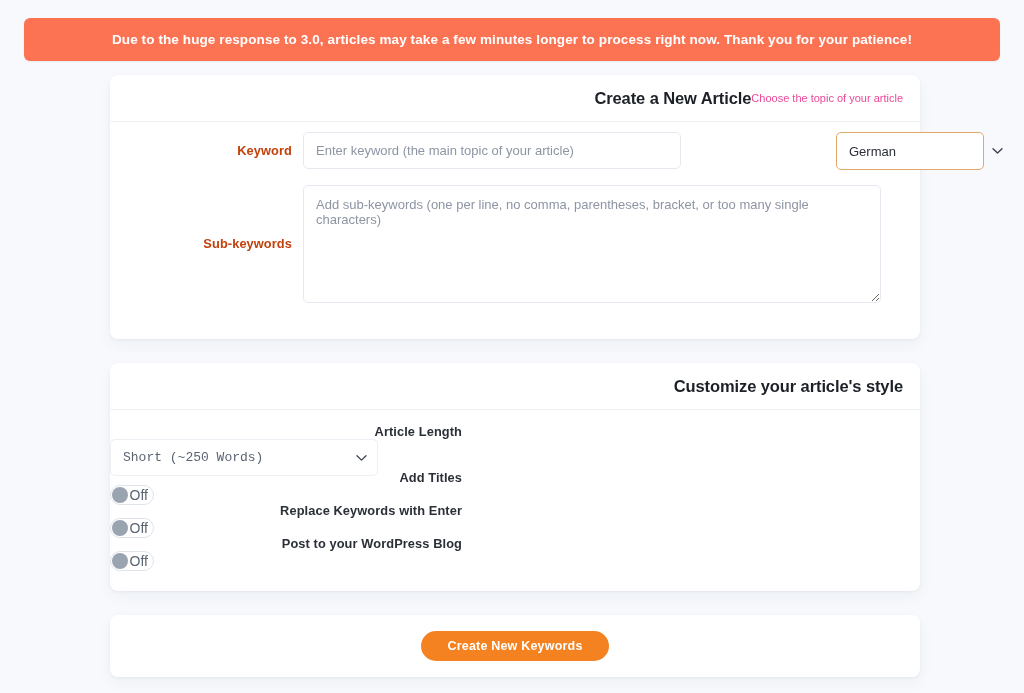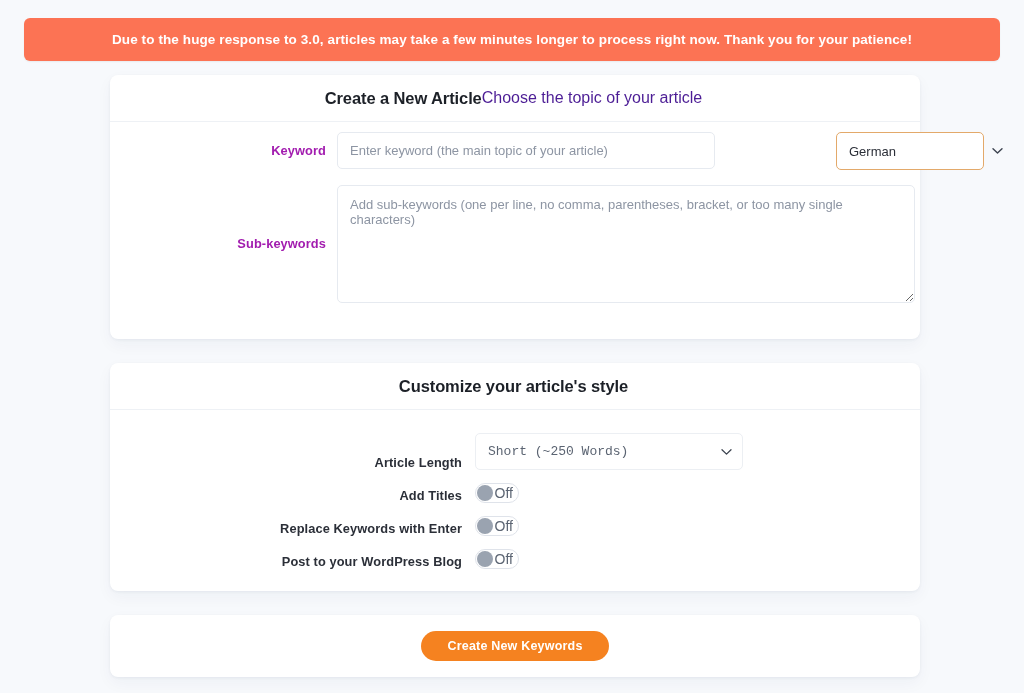--- a/index.html
+++ b/index.html
@@ -50,46 +50,45 @@
   }
   #card-article { top: 75px; height: 264px; }
   #card-style   { top: 363px; height: 228px; }
   #card-submit  { top: 615px; height: 62px; }
 
   .card-header {
     height: 47px;
     border-bottom: 1px solid #eef1f5;
     display: flex;
     align-items: center;
-    justify-content: center;
+    justify-content: flex-end;
     padding: 0 17px 0 14px;
   }
   .card-title {
     font-size: 16.5px;
     font-weight: bold;
     color: #1c2027;
     letter-spacing: -0.1px;
   }
   .card-subtitle {
-    font-size: 16px;
-    color: #4c1d95;
+    font-size: 11px;
+    color: #ec4899;
   }
 
   
   .form-row {
     display: flex;
     align-items: flex-start;
   }
   .form-label {
     font-size: 12.8px;
     font-weight: bold;
-    color: #a21caf;
+    color: #c2410c;
     text-align: right;
     letter-spacing: 0.1px;
-    margin-left: 34px;
   }
 
   
   #row-keyword {
     position: absolute;
     left: 0; top: 47px;
     width: 810px;
     height: 57px;
     align-items: center;
   }
@@ -173,22 +172,23 @@
   .textarea-input::placeholder { color: #8d95a3; }
 
   
   #style-rows {
     position: absolute;
     left: 0; top: 47px;
     width: 810px;
   }
   .style-row {
     display: flex;
-    align-items: flex-end;
+    align-items: flex-start;
     height: 33px;
+    flex-direction: column;
   }
   #row-length { height: 46px; margin-top: 14px; }
   .style-label {
     width: 365px;
     text-align: right;
     padding-right: 13px;
     font-size: 12.8px;
     font-weight: bold;
     color: #2b2f38;
     letter-spacing: 0.1px;

